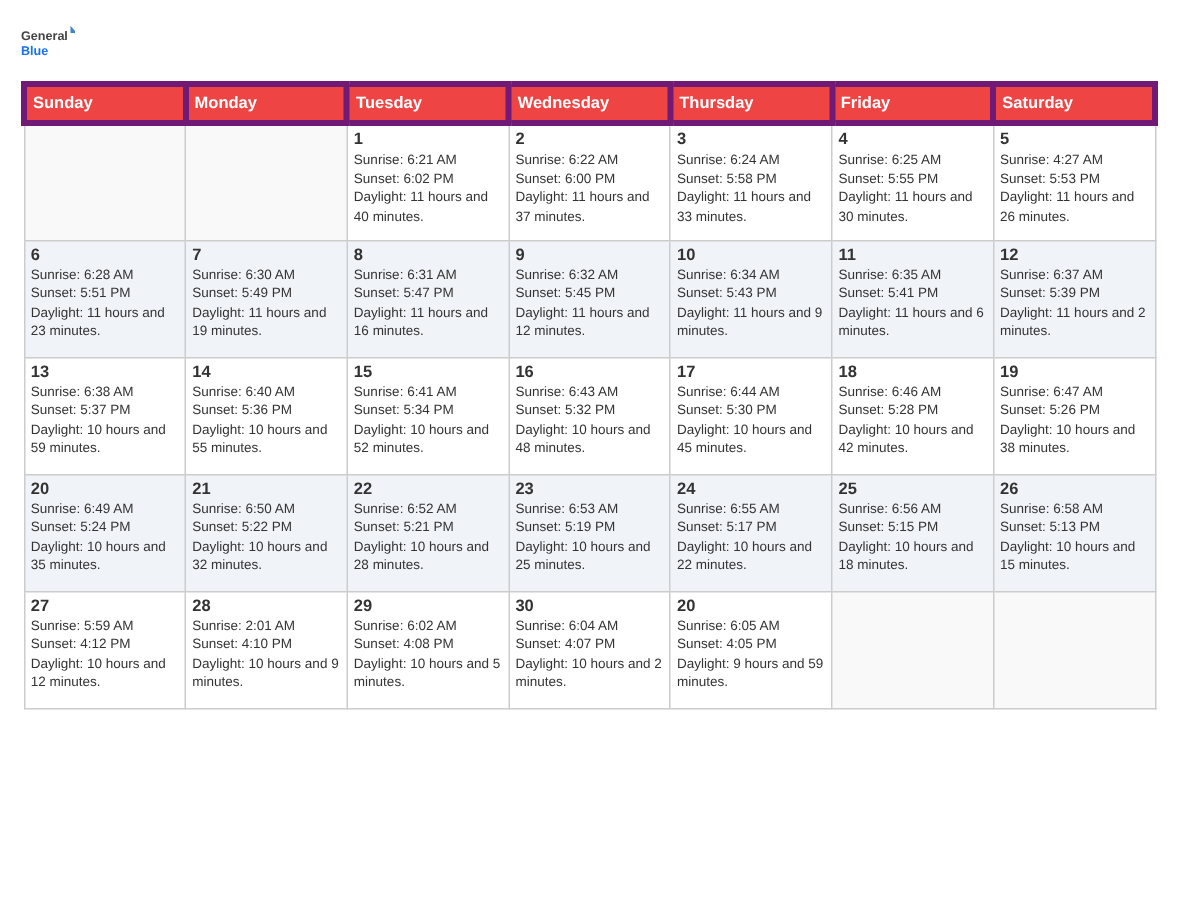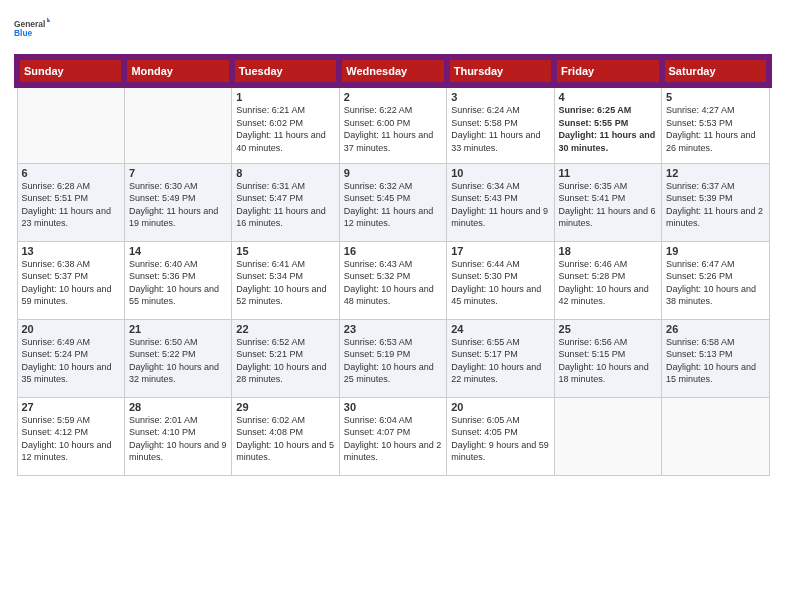--- a/index.html
+++ b/index.html
@@ -40,27 +40,27 @@
       font-size: 13px;
       color: #555;
       margin-top: 2px;
     }
     .calendar-table {
       width: 100%;
       border-collapse: collapse;
       table-layout: fixed;
     }
     .calendar-table th {
-      background: #b91c1c;
+      background: #ef4444;
       color: #fff;
       font-size: 11px;
       font-weight: bold;
       padding: 5px 4px;
       text-align: left;
-      border: 6px solid #701a75;
+      border: 4px solid #701a75;
     }
     .calendar-table td {
       border: 1px solid #ccc;
       vertical-align: top;
       padding: 3px 4px;
       font-size: 9.5px;
       color: #333;
       height: 78px;
       background: #fff;
     }
@@ -130,21 +130,21 @@
 Daylight: 11 hours and 37 minutes.</div>
           </td>
           <td>
             <span class="day-number">3</span>
             <div class="cell-info" style="white-space: pre-line;">Sunrise: 6:24 AM
 Sunset: 5:58 PM
 Daylight: 11 hours and 33 minutes.</div>
           </td>
           <td>
             <span class="day-number">4</span>
-            <div class="cell-info" style="white-space: pre-line; font-weight: bold;">Sunrise: 6:25 AM
+            <div class="cell-info" style="white-space: pre-line;">Sunrise: 6:25 AM
 Sunset: 5:55 PM
 Daylight: 11 hours and 30 minutes.</div>
           </td>
           <td>
             <span class="day-number">5</span>
             <div class="cell-info" style="white-space: pre-line;">Sunrise: 4:27 AM
 Sunset: 5:53 PM
 Daylight: 11 hours and 26 minutes.</div>
           </td>
         </tr>

